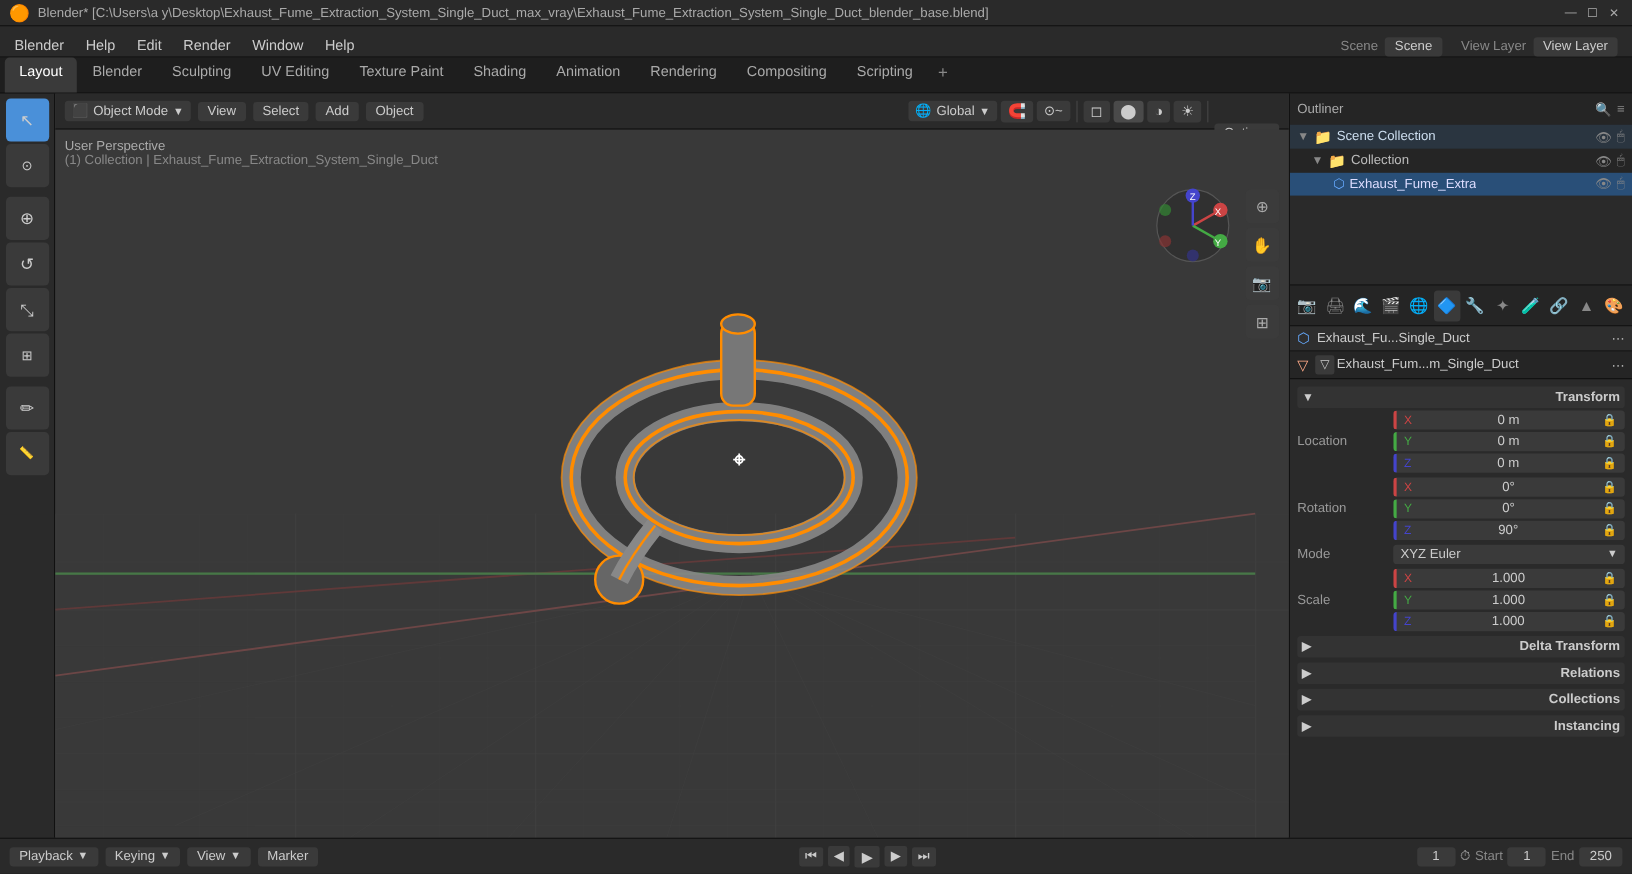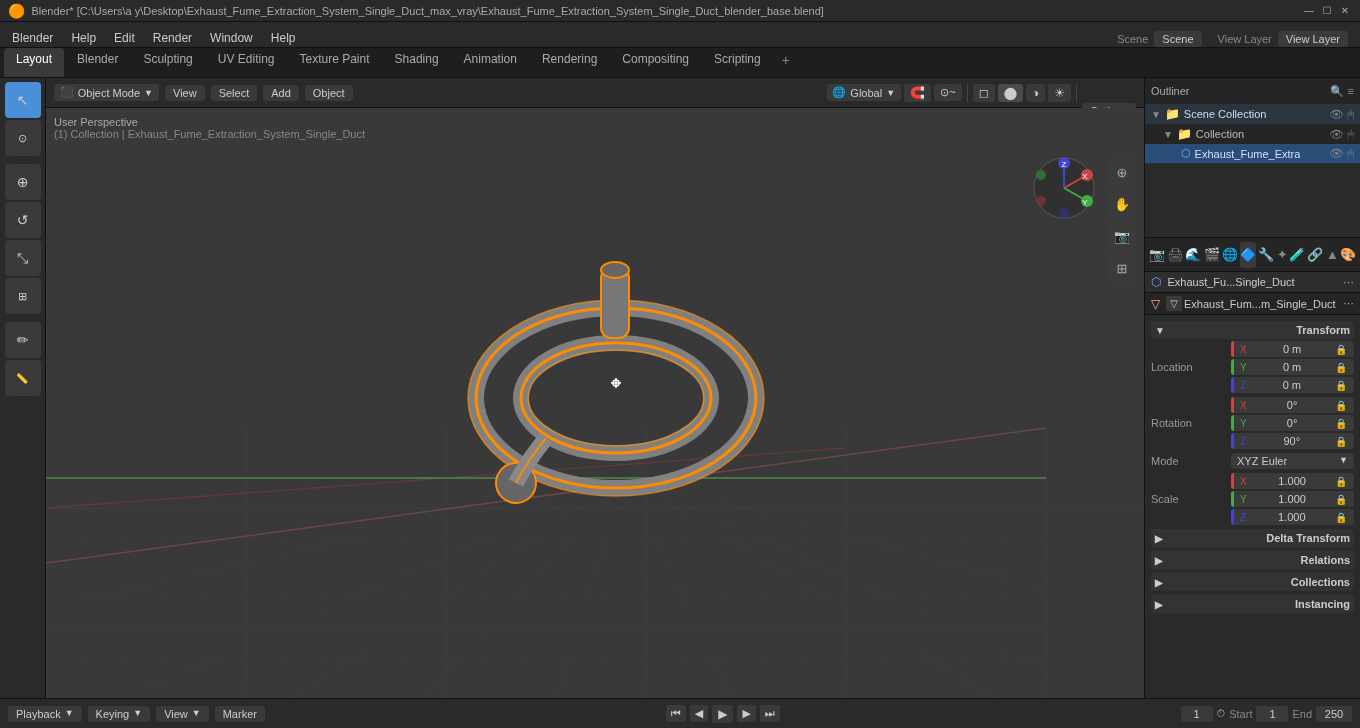--- a/index.html
+++ b/index.html
@@ -30,21 +30,21 @@
     .tool-btn { width: 36px; height: 36px; background: #3a3a3a; border-radius: 4px; display: flex; align-items: center; justify-content: center; cursor: pointer; color: #ccc; font-size: 14px; }
     .tool-btn.active { background: #4a90d9; }
 
     
     #viewport { flex: 1; position: relative; background: #393939; overflow: hidden; }
     #viewport-header { height: 30px; background: #2a2a2a; display: flex; align-items: center; padding: 0 8px; gap: 6px; border-bottom: 1px solid #111; }
     .vp-btn { padding: 2px 8px; background: #3a3a3a; border-radius: 3px; font-size: 11px; color: #ccc; cursor: pointer; }
     #viewport-canvas { position: absolute; top: 30px; left: 0; right: 0; bottom: 0; }
 
     
-    #right-panel { width: 216px; background: #2a2a2a; display: flex; flex-direction: column; border-left: 1px solid #111; }
+    #right-panel { width: 286px; background: #2a2a2a; display: flex; flex-direction: column; border-left: 1px solid #111; }
     #outliner { height: 160px; border-bottom: 1px solid #111; overflow: hidden; }
     #outliner-header { height: 26px; background: #252525; display: flex; align-items: center; padding: 0 6px; justify-content: space-between; }
     #properties { flex: 1; overflow: hidden; }
     #properties-icons { height: 34px; background: #252525; display: flex; align-items: center; padding: 0 4px; gap: 2px; border-bottom: 1px solid #111; }
     .prop-icon { width: 28px; height: 26px; display: flex; align-items: center; justify-content: center; cursor: pointer; border-radius: 3px; font-size: 13px; color: #888; }
     .prop-icon.active { background: #3a3a3a; color: #ccc; }
     #properties-content { padding: 6px; overflow-y: auto; height: calc(100% - 34px); }
 
     
     .prop-section { margin-bottom: 4px; }

